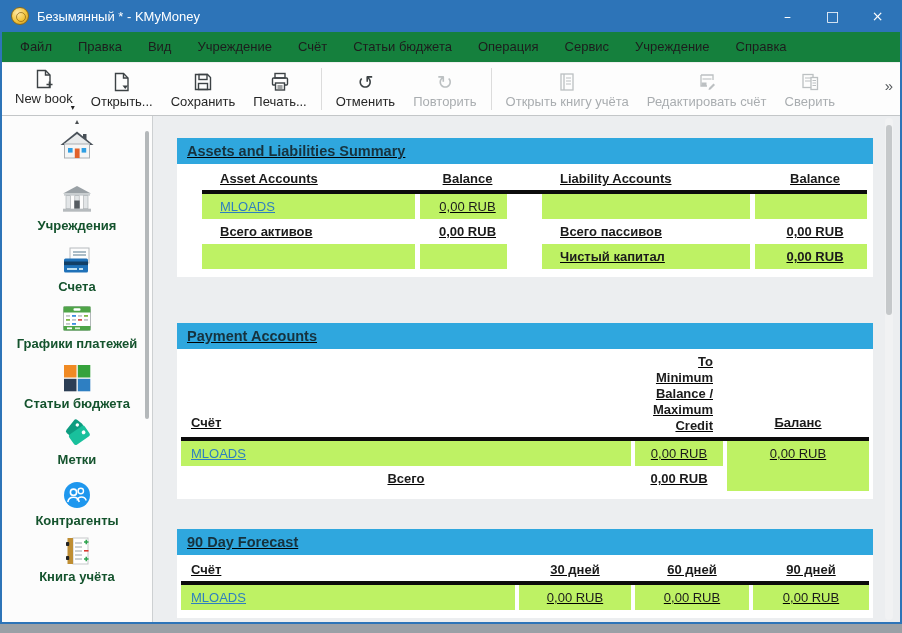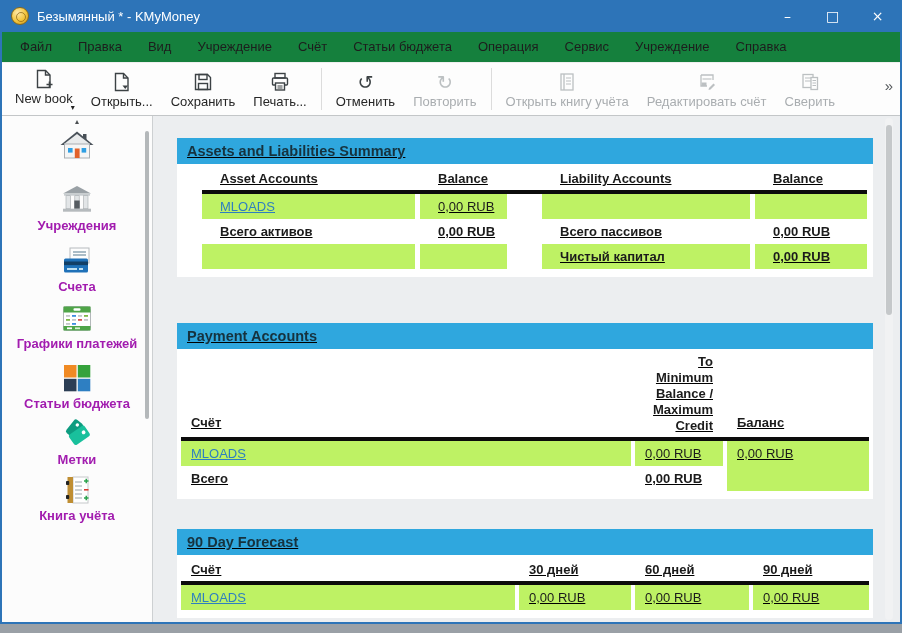--- a/index.html
+++ b/index.html
@@ -45,21 +45,21 @@
   .overflow-btn { position: absolute; right: 7px; top: 14px; color: #55595c; font-size: 15px; }
 
   
   .content { flex: 1; display: flex; min-height: 0; background: #eceef0; }
 
   .sidebar { width: 151px; flex: none; background: #fcfcfc; border-right: 1px solid #cdd0d2;
     position: relative; overflow: hidden; display: flex; flex-direction: column; align-items: center; }
   .scroll-up { margin-top: 2px; height: 8px; font-size: 8px; color: #4a4f52; line-height: 8px; }
   .side-item { display: flex; flex-direction: column; align-items: center; width: 130px; }
   .side-icon { height: 32px; display: flex; align-items: center; justify-content: center; }
-  .side-label { font-size: 13px; font-weight: bold; color: #a21caf; text-align: right; line-height: 15px; margin-top: 2px; }
+  .side-label { font-size: 13px; font-weight: bold; color: #14532d; text-align: right; line-height: 15px; margin-top: 2px; }
   .side-scrollthumb { position: absolute; right: 3px; top: 15px; width: 4px; height: 288px;
     background: #b4b8ba; border-radius: 2px; }
 
   .main { flex: 1; position: relative; overflow: hidden; padding: 22px 0 0 24px; text-decoration: underline; }
   .main-scrolltrack { position: absolute; right: 7px; top: 2px; bottom: 2px; width: 8px; background: #f1f2f3; border-radius: 4px; }
   .main-scrollthumb { position: absolute; right: 8px; top: 9px; width: 6px; height: 190px; background: #c5c8ca; border-radius: 3px; }
 
   .section { width: 696px; }
   .sec-header { height: 26px; background: #2fa7de; display: flex; align-items: center; padding-left: 10px; }
   .sec-title { font-size: 14.5px; font-weight: bold; color: #16323e; }
@@ -69,21 +69,21 @@
   .assets-grid { grid-template-columns: 213px 87px 25px 208px 112px; margin-left: 25px; width: 665px; }
   .pay-grid { grid-template-columns: 450px 88px 142px; column-gap: 4px; margin: 0 4px; width: 688px; }
   .fc-grid { grid-template-columns: 334px 112px 114px 116px; column-gap: 4px; margin: 0 4px; width: 688px; }
 
   .cell { font-size: 13px; color: #1b1b1b; height: 25px; line-height: 25px; padding: 0 10px;
     overflow: hidden; white-space: nowrap; }
   .assets-grid .cell { padding-left: 18px; }
   .hdr .cell { font-weight: bold; height: 23px; line-height: 23px; }
   .pay-hdr .cell { height: auto; align-self: end; padding-bottom: 3px; }
   .pay-hdr .wrap2 { line-height: 16px; white-space: normal; text-align: right; font-weight: bold; font-size: 13px; padding-top: 2px; }
-  .num { text-align: left; }
+  .num { text-align: center; }
   .b { font-weight: bold; }
   .g { background: #bef264; }
   .thick-line { height: 4px; background: #0c0c0c; }
   .assets-line { margin-left: 25px; width: 665px; }
   .inner-line { margin: 0 4px; width: 688px; }
   .lnk { color: #2e7fc0; text-decoration: underline; cursor: pointer; }
 
   
   .statusbar { height: 30px; border-top: 1px solid #c9cccd; background: #eff0f1; display: flex;
     align-items: center; padding-left: 5px; font-size: 12px; color: #2e2e2e; position: relative; flex: none; }
@@ -311,20 +311,32 @@
             </g>
             <g transform="rotate(55 18 18)">
               <rect x="12" y="7" width="12.5" height="19" rx="2.5" fill="#19c09c"></rect>
               <circle cx="18.2" cy="11.3" r="1.9" fill="#ffffff"></circle>
             </g>
           </svg>
         </div>
         <span class="side-label">Метки</span>
       </div>
 
+      <div class="side-item" style="margin-top:12px">
+        <div class="side-icon">
+          <svg width="32" height="32" viewBox="0 0 32 32">
+            <circle cx="16" cy="16" r="13" fill="#1e97ee"></circle>
+            <circle cx="19.8" cy="12" r="2.7" fill="none" stroke="#ffffff" stroke-width="1.4"></circle>
+            <path d="M16 21.5 a4.8 4.8 0 0 1 9.2 0" fill="none" stroke="#ffffff" stroke-width="1.4"></path>
+            <circle cx="12.5" cy="13.2" r="3.1" fill="none" stroke="#ffffff" stroke-width="1.6"></circle>
+            <path d="M6.8 23 a5.8 5.8 0 0 1 11.4 0" fill="none" stroke="#ffffff" stroke-width="1.6"></path>
+          </svg>
+        </div>
+        <span class="side-label">Контрагенты</span>
+      </div>
 
       <div class="side-item" style="margin-top:7px">
         <div class="side-icon">
           <svg width="32" height="32" viewBox="0 0 32 32">
             <rect x="12" y="3" width="15" height="26" fill="#ffffff" stroke="#c5c8ca"></rect>
             <rect x="6.5" y="3" width="5.5" height="26" fill="#bf8e33"></rect>
             <rect x="5" y="7" width="3.2" height="4" rx="0.8" fill="#222222"></rect>
             <rect x="5" y="21" width="3.2" height="4" rx="0.8" fill="#222222"></rect>
             <path d="M14 8 h7 M14 12 h7 M14 16 h7 M14 20 h7 M14 24 h7" stroke="#9aa5ab" stroke-width="1"></path>
             <path d="M23 7 h4.5 M25.25 4.8 v4.5" stroke="#2da44e" stroke-width="1.5"></path>

